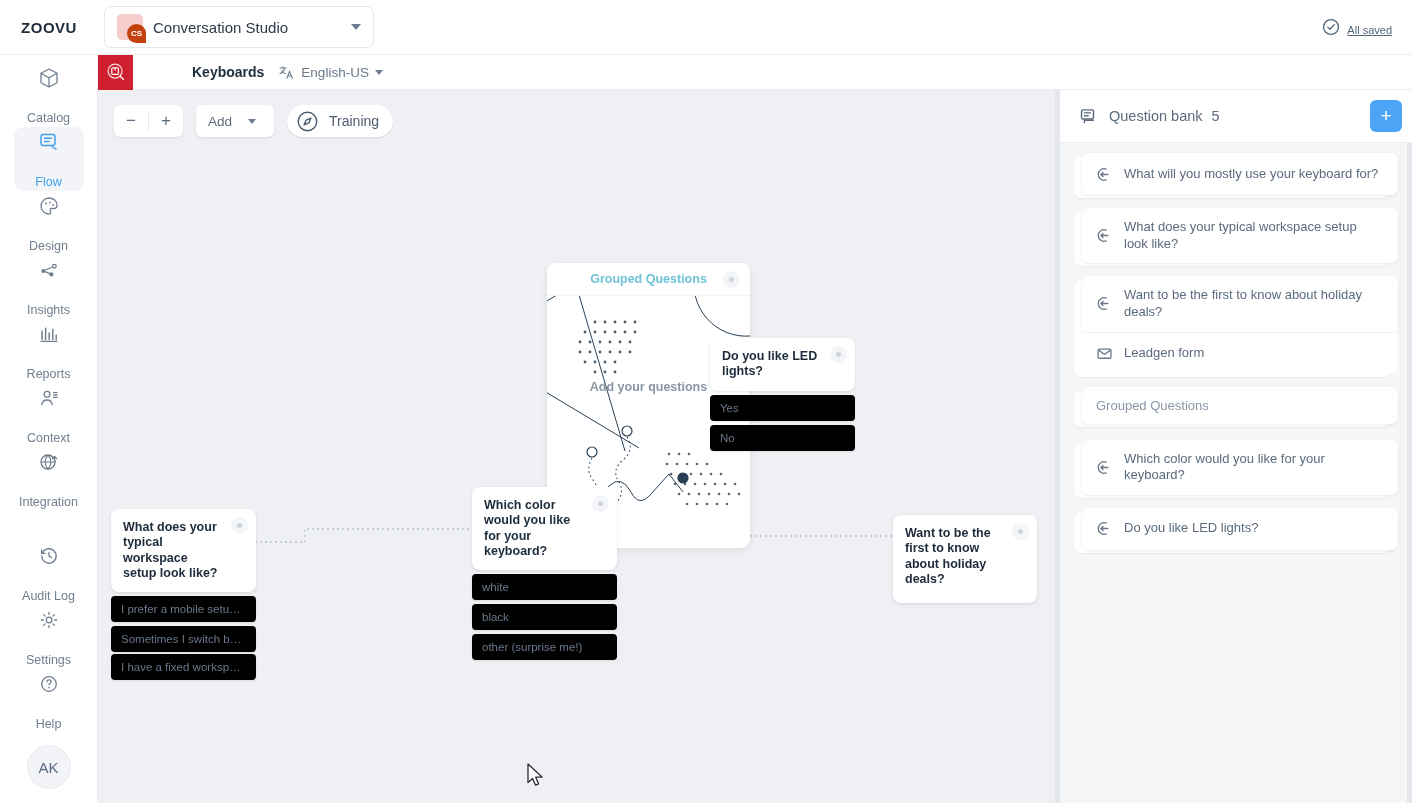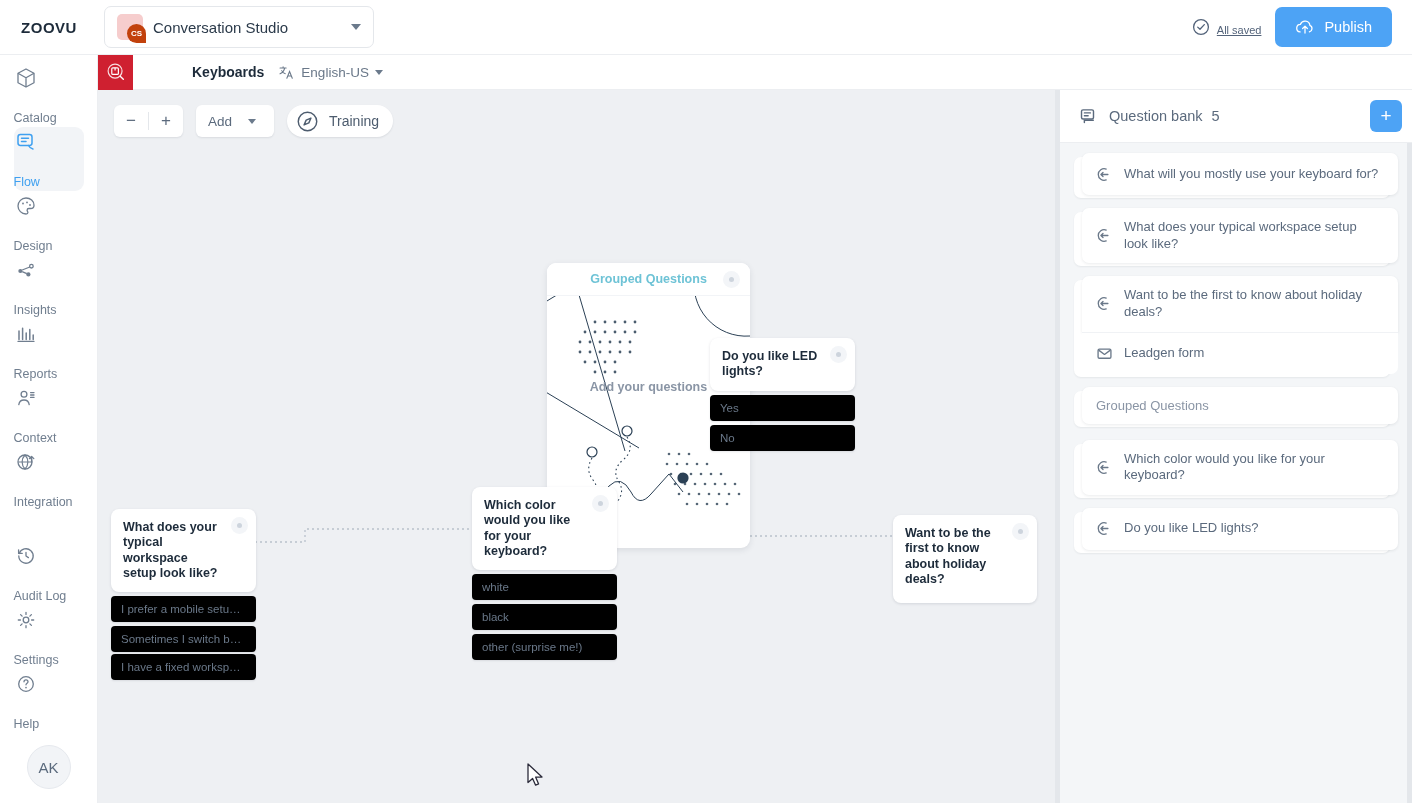--- a/index.html
+++ b/index.html
@@ -67,21 +67,21 @@
 
   
   .leftnav {
     position: absolute; left: 0; top: 55px; width: 98px; height: 748px;
     background: #ffffff; border-right: 1px solid #eceef1;
     display: flex; flex-direction: column; align-items: center;
     padding-top: 8px;
   }
   .nav-item {
     width: 70px; height: 64px; margin-bottom: 0px; border-radius: 9px;
-    display: flex; flex-direction: column; 
+    display: flex; flex-direction: column; align-items: center;
     justify-content: center; gap: 21px; cursor: pointer;
     color: #707e8f; font-size: 12.5px;
   }
   .nav-item.active { background: #f2f4f7; color: #3fa0f0; }
   .nav-item svg { display: block; }
   .nav-spacer { flex: 1; }
   .avatar {
     width: 44px; height: 44px; border-radius: 50%;
     background: #f2f4f7; border: 1px solid #e6e9ee;
     display: flex; align-items: center; justify-content: center;
@@ -243,27 +243,20 @@
   <div class="topbar-right">
     <div class="all-saved">
       <svg width="18" height="18" viewBox="0 0 18 18" fill="none">
         <circle cx="9" cy="9" r="7.4" stroke="#53637a" stroke-width="1.3"></circle>
         <path d="M5.7 9.1 L8 11.3 L12.3 6.6" stroke="#53637a" stroke-width="1.3" fill="none" stroke-linecap="round" stroke-linejoin="round"></path>
       </svg>
       <span class="txt">All saved</span>
     </div>
 
 
-    <button class="publish-btn">
-      <svg width="20" height="18" viewBox="0 0 22 18" fill="none">
-        <path d="M5.6 14.4a4.2 4.2 0 0 1 .4-8.37 5.4 5.4 0 0 1 10.4 1.2 3.8 3.8 0 0 1-.6 7.17" stroke="#fff" stroke-width="1.4" fill="none" stroke-linecap="round"></path>
-        <path d="M11 15.6V8.4M8.4 10.6 11 8l2.6 2.6" stroke="#fff" stroke-width="1.4" fill="none" stroke-linecap="round" stroke-linejoin="round"></path>
-      </svg>
-      <span>Publish</span>
-    </button>
   </div>
 </div>
 
 <div class="leftnav">
 
   <div class="nav-item">
     <svg width="24" height="24" viewBox="0 0 24 24" fill="none">
       <path d="M12 3 20 7.3v9.4L12 21 4 16.7V7.3L12 3Z" stroke="#707e8f" stroke-width="1.3" stroke-linejoin="round"></path>
       <path d="M4 7.3 12 11.7l8-4.4M12 11.7V21" stroke="#707e8f" stroke-width="1.3" stroke-linejoin="round"></path>
     </svg>

